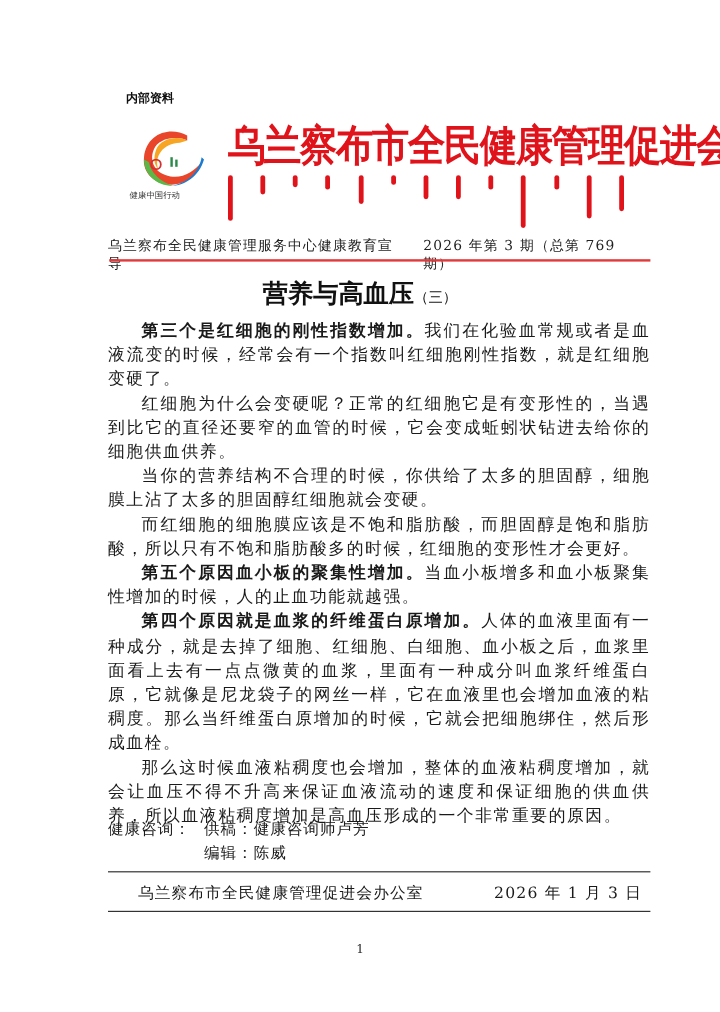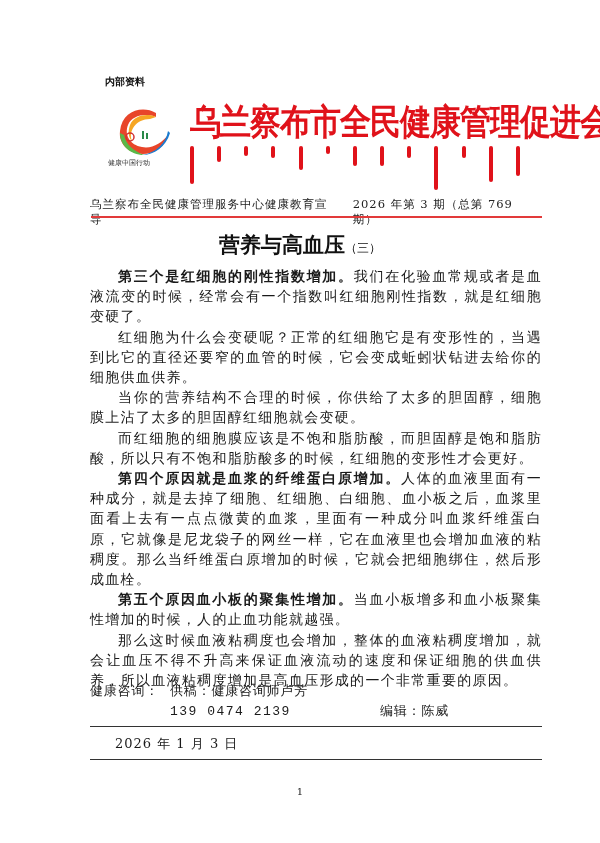--- a/index.html
+++ b/index.html
@@ -73,38 +73,38 @@
 
 <div class="abs title">
   <span>营养与高血压</span><small>（三）</small>
 </div>
 
 <div class="abs body-text">
   <p><b>第三个是红细胞的刚性指数增加。</b><span>我们在化验血常规或者是血液流变的时候，经常会有一个指数叫红细胞刚性指数，就是红细胞变硬了。</span></p>
   <p><b></b><span>红细胞为什么会变硬呢？正常的红细胞它是有变形性的，当遇到比它的直径还要窄的血管的时候，它会变成蚯蚓状钻进去给你的细胞供血供养。</span></p>
   <p><b></b><span>当你的营养结构不合理的时候，你供给了太多的胆固醇，细胞膜上沾了太多的胆固醇红细胞就会变硬。</span></p>
   <p><b></b><span>而红细胞的细胞膜应该是不饱和脂肪酸，而胆固醇是饱和脂肪酸，所以只有不饱和脂肪酸多的时候，红细胞的变形性才会更好。</span></p>
+  <p><b>第五个原因血小板的聚集性增加。</b><span>当血小板增多和血小板聚集性增加的时候，人的止血功能就越强。</span></p>
   <p><b>第四个原因就是血浆的纤维蛋白原增加。</b><span>人体的血液里面有一种成分，就是去掉了细胞、红细胞、白细胞、血小板之后，血浆里面看上去有一点点微黄的血浆，里面有一种成分叫血浆纤维蛋白原，它就像是尼龙袋子的网丝一样，它在血液里也会增加血液的粘稠度。那么当纤维蛋白原增加的时候，它就会把细胞绑住，然后形成血栓。</span></p>
-  <p><b>第五个原因血小板的聚集性增加。</b><span>当血小板增多和血小板聚集性增加的时候，人的止血功能就越强。</span></p>
   <p><b></b><span>那么这时候血液粘稠度也会增加，整体的血液粘稠度增加，就会让血压不得不升高来保证血液流动的速度和保证细胞的供血供养，所以血液粘稠度增加是高血压形成的一个非常重要的原因。</span></p>
 </div>
 
 <div class="abs contact">
   <div class="row">
     <span class="lbl">健康咨询：</span>
     <span>供稿：</span>
     <span>健康咨询师卢芳</span>
   </div>
   <div class="row">
     <span class="lbl"></span>
-    <span class="num">139 0474 2139</span>
     <span>编辑：</span>
     <span>陈威</span>
   </div>
 </div>
 
 <div class="abs rule" style="top:726px"></div>
 <div class="abs footer">
+  <span>乌兰察布市全民健康管理促进会办公室</span>
   <span>2026 年 1 月 3 日</span>
 </div>
 <div class="abs rule" style="top:759px"></div>
 
 <div class="abs page-num">1</div>
 
 </body></html>

